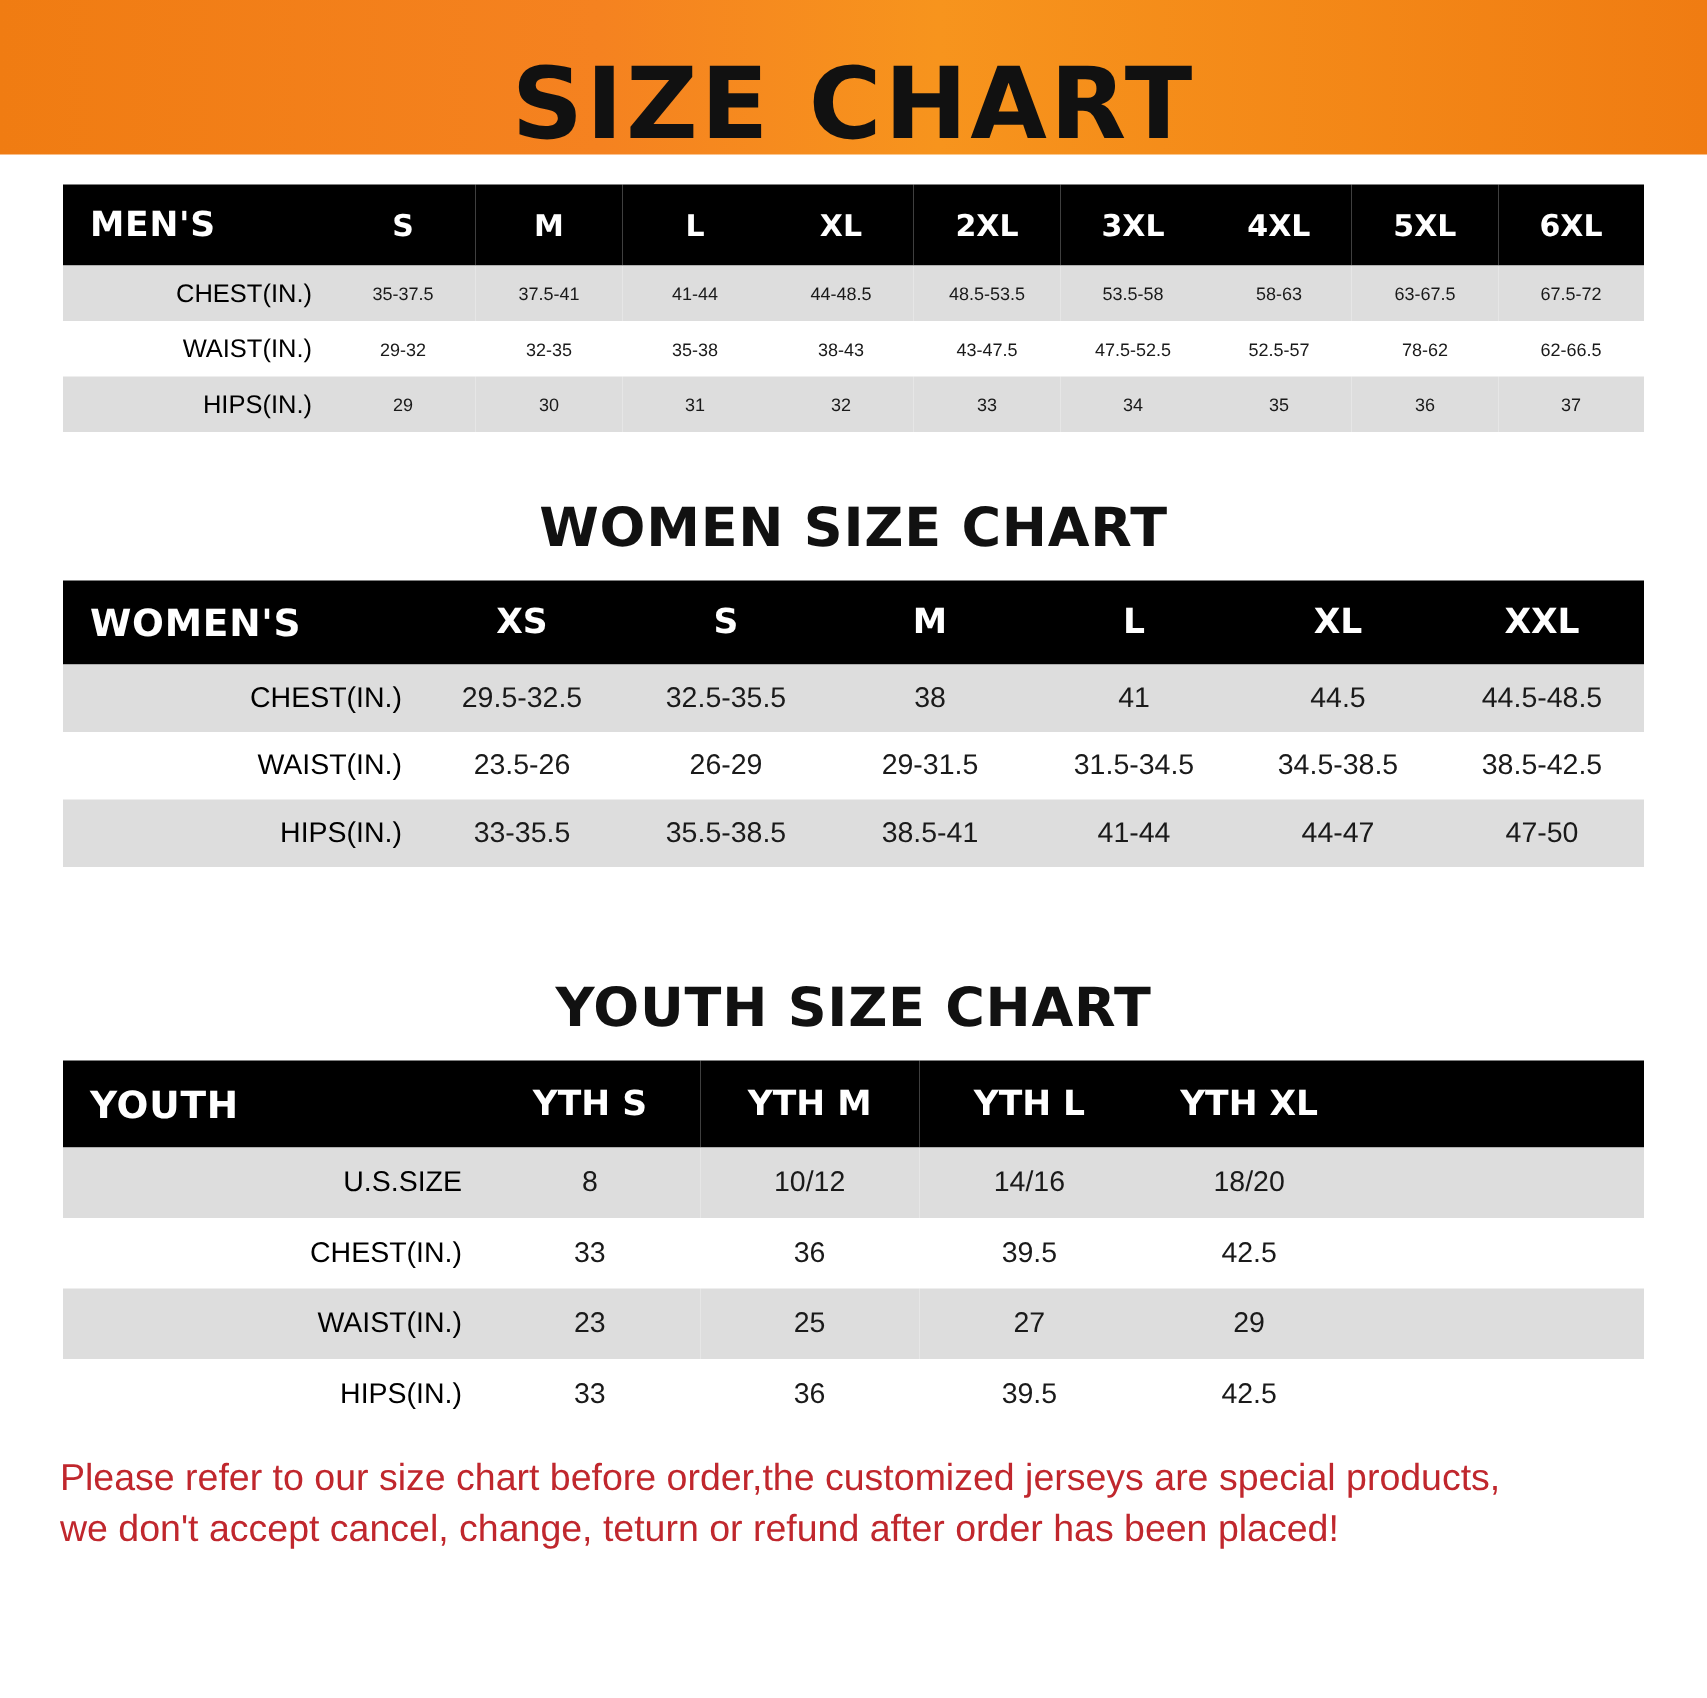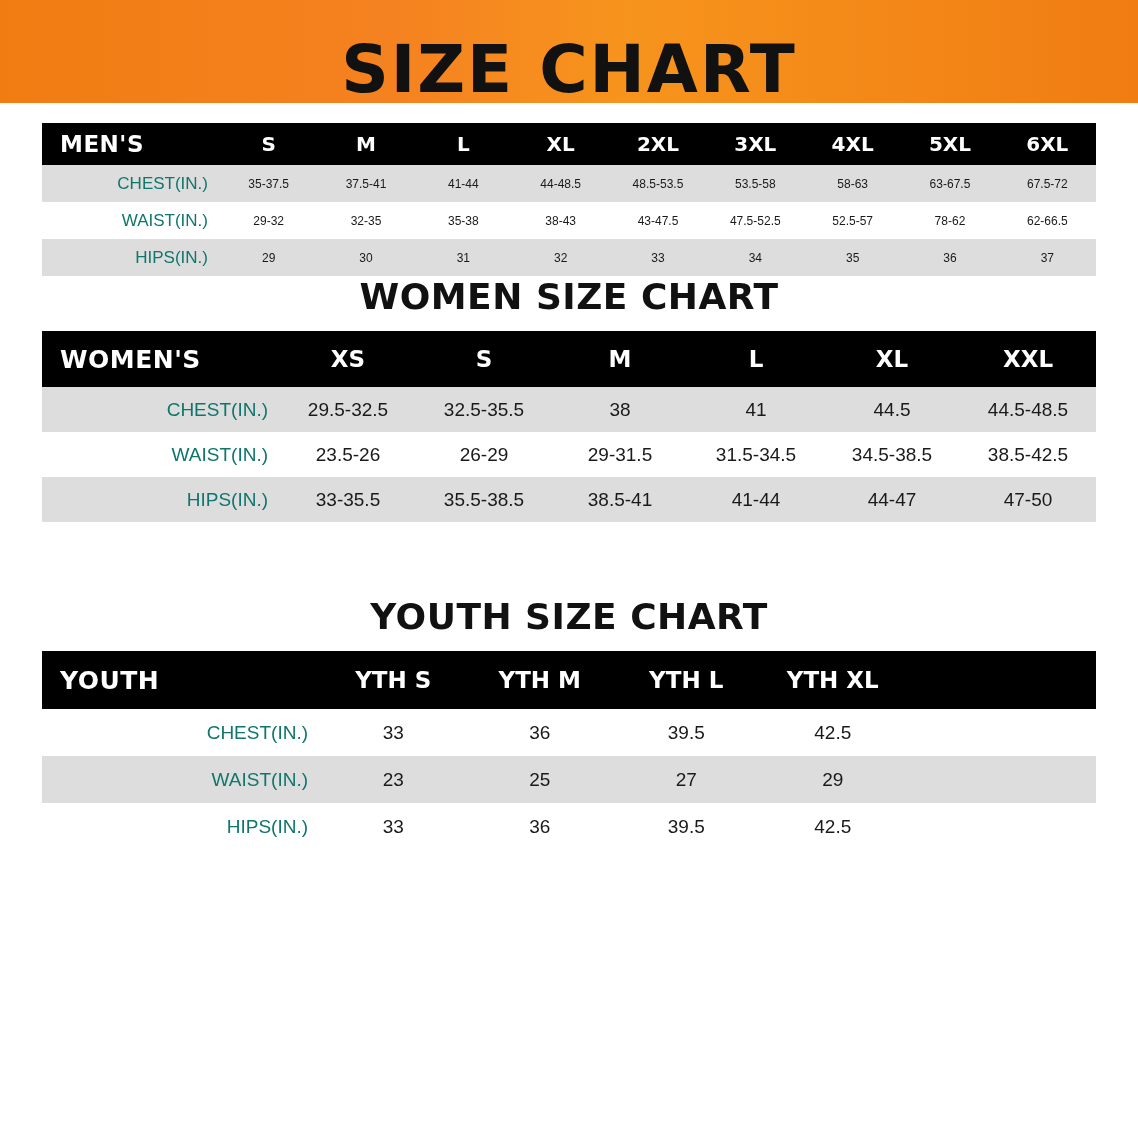--- a/index.html
+++ b/index.html
@@ -41,21 +41,21 @@
   
   .section-heading {
     text-align: center;
     font-family: "DejaVu Sans", sans-serif;
     font-weight: bold;
     font-size: 36px;
     color: #111111;
     letter-spacing: 0.5px;
   }
   .heading-man   { margin-top: 26px; }
-  .heading-women { }
+  .heading-women { margin-top: 44px; }
   .heading-youth { margin-top: 74px; }
 
   
   .table-wrap {
     margin: 0 42px;
   }
   table {
     width: 100%;
     border-collapse: collapse;
     table-layout: fixed;
@@ -74,27 +74,27 @@
     letter-spacing: 0.5px;
   }
   tbody td {
     text-align: center;
     color: #1a1a1a;
     font-family: "Liberation Sans", sans-serif;
   }
   tbody td.row-label {
     text-align: right;
     padding-right: 12px;
-    color: #0f766e;
+    color: #000000;
   }
   tr.shade td { background: #dddddd; }
   tr.plain td { background: #ffffff; }
 
   
-  .men-table thead th { height: 42px; font-size: 20px; }
+  .men-table thead th { height: 54px; font-size: 20px; }
   .men-table thead th.row-label { font-size: 23px; }
   .men-table tbody td { height: 35px; font-size: 12px; }
   .men-table tbody td.row-label { font-size: 17px; }
 
   
   .women-table { margin-top: 14px; }
   .women-table thead th { height: 56px; font-size: 23px; }
   .women-table thead th.row-label { font-size: 25px; }
   .women-table tbody td { height: 43px; font-size: 19px; }
   .women-table tbody td.row-label { font-size: 19px; }
@@ -239,20 +239,28 @@
         <tr>
           <th class="row-label" style="width:260px">YOUTH</th>
           <th>YTH S</th>
           <th>YTH M</th>
           <th>YTH L</th>
           <th>YTH XL</th>
           <th style="width:190px"></th>
         </tr>
       </thead>
       <tbody>
+        <tr class="shade">
+          <td class="row-label">U.S.SIZE</td>
+          <td>8</td>
+          <td>10/12</td>
+          <td>14/16</td>
+          <td>18/20</td>
+          <td></td>
+        </tr>
         <tr class="plain">
           <td class="row-label">CHEST(IN.)</td>
           <td>33</td>
           <td>36</td>
           <td>39.5</td>
           <td>42.5</td>
           <td></td>
         </tr>
         <tr class="shade">
           <td class="row-label">WAIST(IN.)</td>
@@ -267,14 +275,18 @@
           <td>33</td>
           <td>36</td>
           <td>39.5</td>
           <td>42.5</td>
           <td></td>
         </tr>
       </tbody>
     </table>
   </div>
 
+  <div class="note">
+    <span class="note-line">Please refer to our size chart before order,the customized jerseys are special products,</span>
+    <span class="note-line second">we don't accept cancel, change, teturn or refund after order has been placed!</span>
+  </div>
 
 </div>
 
 </body></html>

